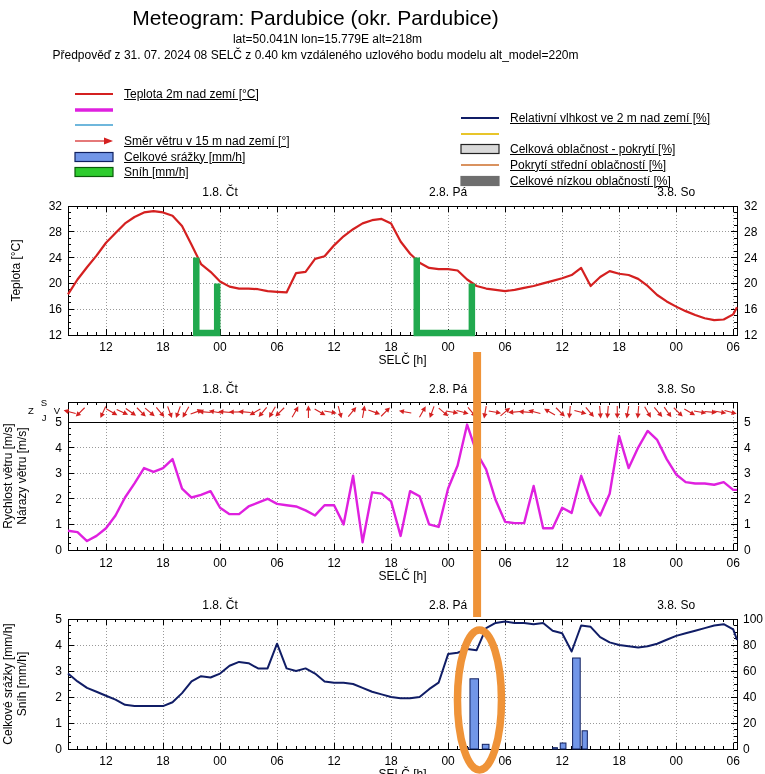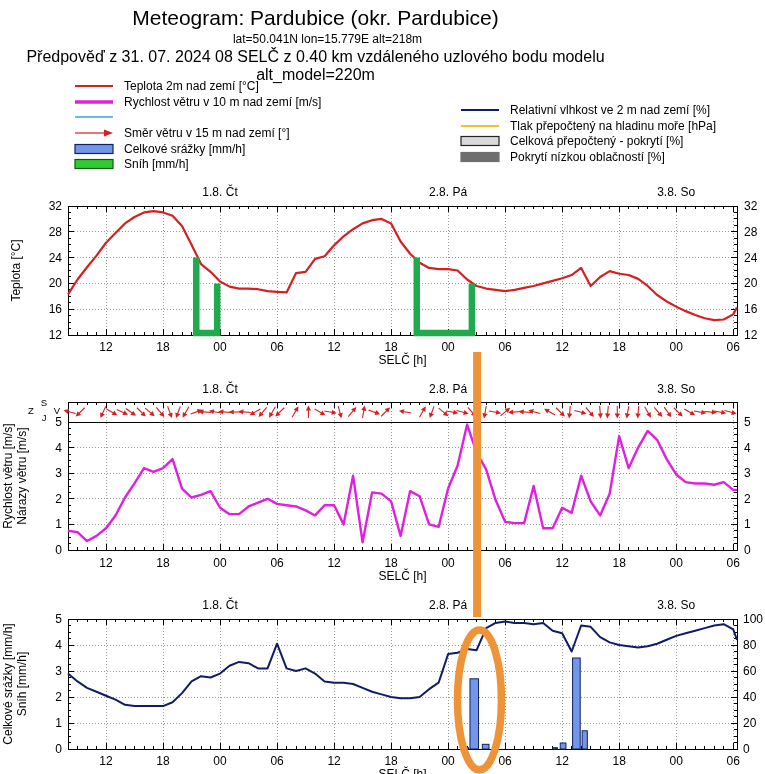--- a/index.html
+++ b/index.html
@@ -1,22 +1,22 @@
 <!DOCTYPE html>
 <html><head>
 <meta charset="utf-8">
 <style>
   html,body{margin:0;padding:0;background:#fff;}
   .page{position:relative;width:765px;height:774px;overflow:hidden;background:#fff;
         font-family:"Liberation Sans",sans-serif;color:#000;}
   .hdr{position:absolute;left:0;width:631px;text-align:center;}
   .title{top:6px;font-size:21px;}
   .sub1{top:32px;font-size:12px;padding-left:12px;}
-  .sub2{top:48px;font-size:16px;}
-  .legend{position:absolute;top:78px;}
+  .sub2{top:48px;font-size:12px;}
+  .legend{position:absolute;top:86px;text-decoration:underline;}
   #legend-left{left:74px;}
   #legend-right{left:460px;margin-top:24px;}
   .lrow{display:flex;align-items:center;height:15.7px;}
   .lrow svg{width:40px;height:12px;flex:0 0 40px;}
   .lrow span{margin-left:10px;font-size:12px;white-space:nowrap;}
   #chart-svg{position:absolute;left:0;top:0;}
   text{font-family:"Liberation Sans",sans-serif;}
 </style>
 </head>
 <body>
@@ -1047,21 +1047,20 @@
       <div class="lrow">
         <svg viewBox="0 0 40 12">
           <line x1="1" x2="39" y1="6" y2="6" stroke="#d42020" stroke-width="2.2"></line>
         </svg>
         <span>Teplota 2m nad zemí [°C]</span>
       </div>
       <div class="lrow">
         <svg viewBox="0 0 40 12">
           <line x1="1" x2="39" y1="6" y2="6" stroke="#df20df" stroke-width="3.5"></line>
         </svg>
-        <span>Rychlost větru v 10 m nad zemí [m/s]</span>
       </div>
       <div class="lrow">
         <svg viewBox="0 0 40 12">
           <line x1="1" x2="39" y1="6" y2="6" stroke="#3f9fd0" stroke-width="1.3"></line>
         </svg>
       </div>
       <div class="lrow">
         <svg viewBox="0 0 40 12">
           <line x1="1" x2="31" y1="6" y2="6" stroke="#d42020" stroke-width="1.2"></line>
           <polygon points="39,6 30,2.4 30,9.6" fill="#d42020"></polygon>
@@ -1085,28 +1084,33 @@
       <div class="lrow">
         <svg viewBox="0 0 40 12">
           <line x1="1" x2="39" y1="6" y2="6" stroke="#101d66" stroke-width="2.2"></line>
         </svg>
         <span>Relativní vlhkost ve 2 m nad zemí [%]</span>
       </div>
       <div class="lrow">
         <svg viewBox="0 0 40 12">
           <line x1="1" x2="39" y1="6" y2="6" stroke="#e8c52a" stroke-width="2.2"></line>
         </svg>
-        <span>Tlak přepočtený na hladinu moře [hPa]</span>
       </div>
       <div class="lrow">
         <svg viewBox="0 0 40 12">
           <rect x="1" y="1.5" width="38" height="9" fill="#d9d9d9" stroke="#222222" stroke-width="1.2"></rect>
         </svg>
-        <span>Celková přepočtený - pokrytí [%]</span>
+        <span>Celková oblačnost - pokrytí [%]</span>
+      </div>
+      <div class="lrow">
+        <svg viewBox="0 0 40 12">
+          <line x1="1" x2="39" y1="6" y2="6" stroke="#cd6e2a" stroke-width="1.3"></line>
+        </svg>
+        <span>Pokrytí střední oblačností [%]</span>
       </div>
       <div class="lrow">
         <svg viewBox="0 0 40 12">
           <rect x="1" y="1.5" width="38" height="9" fill="#6e6e6e" stroke="#6e6e6e" stroke-width="1.2"></rect>
         </svg>
-        <span>Pokrytí nízkou oblačností [%]</span>
+        <span>Celkové nízkou oblačností [%]</span>
       </div>
     </div>
 </div>
 
 </body></html>

